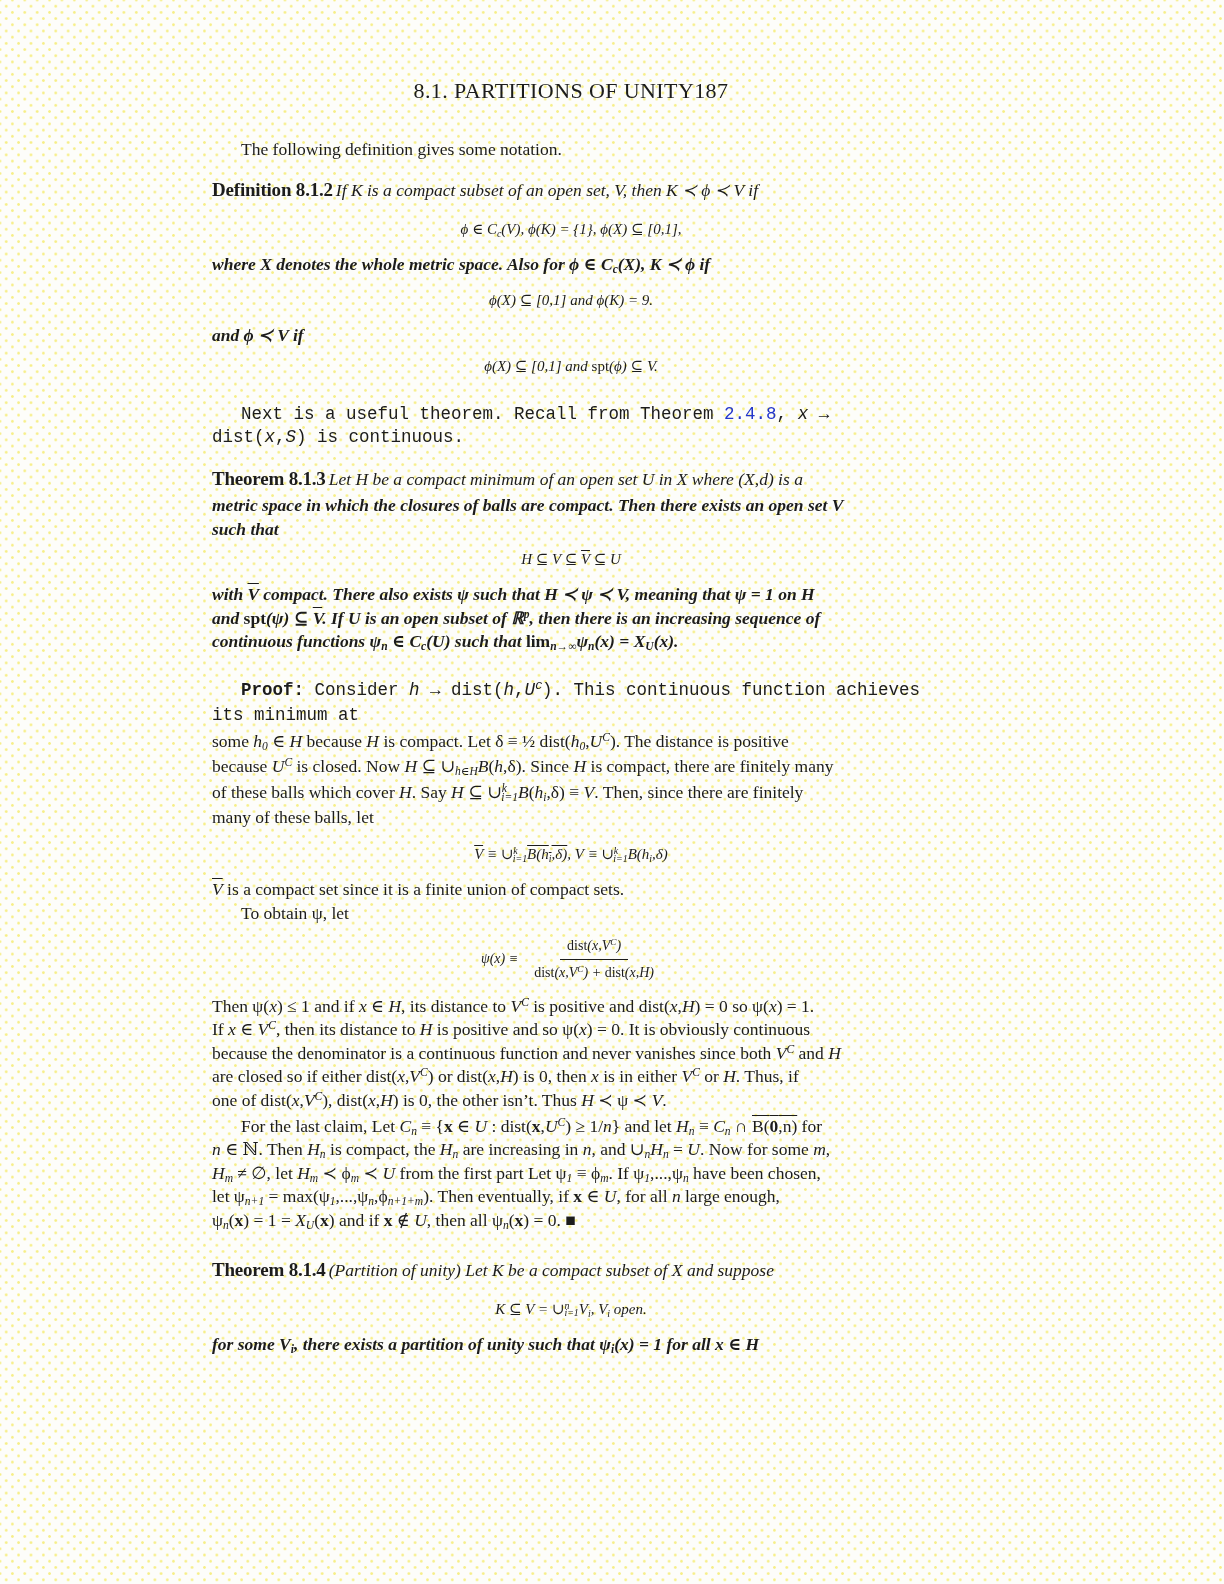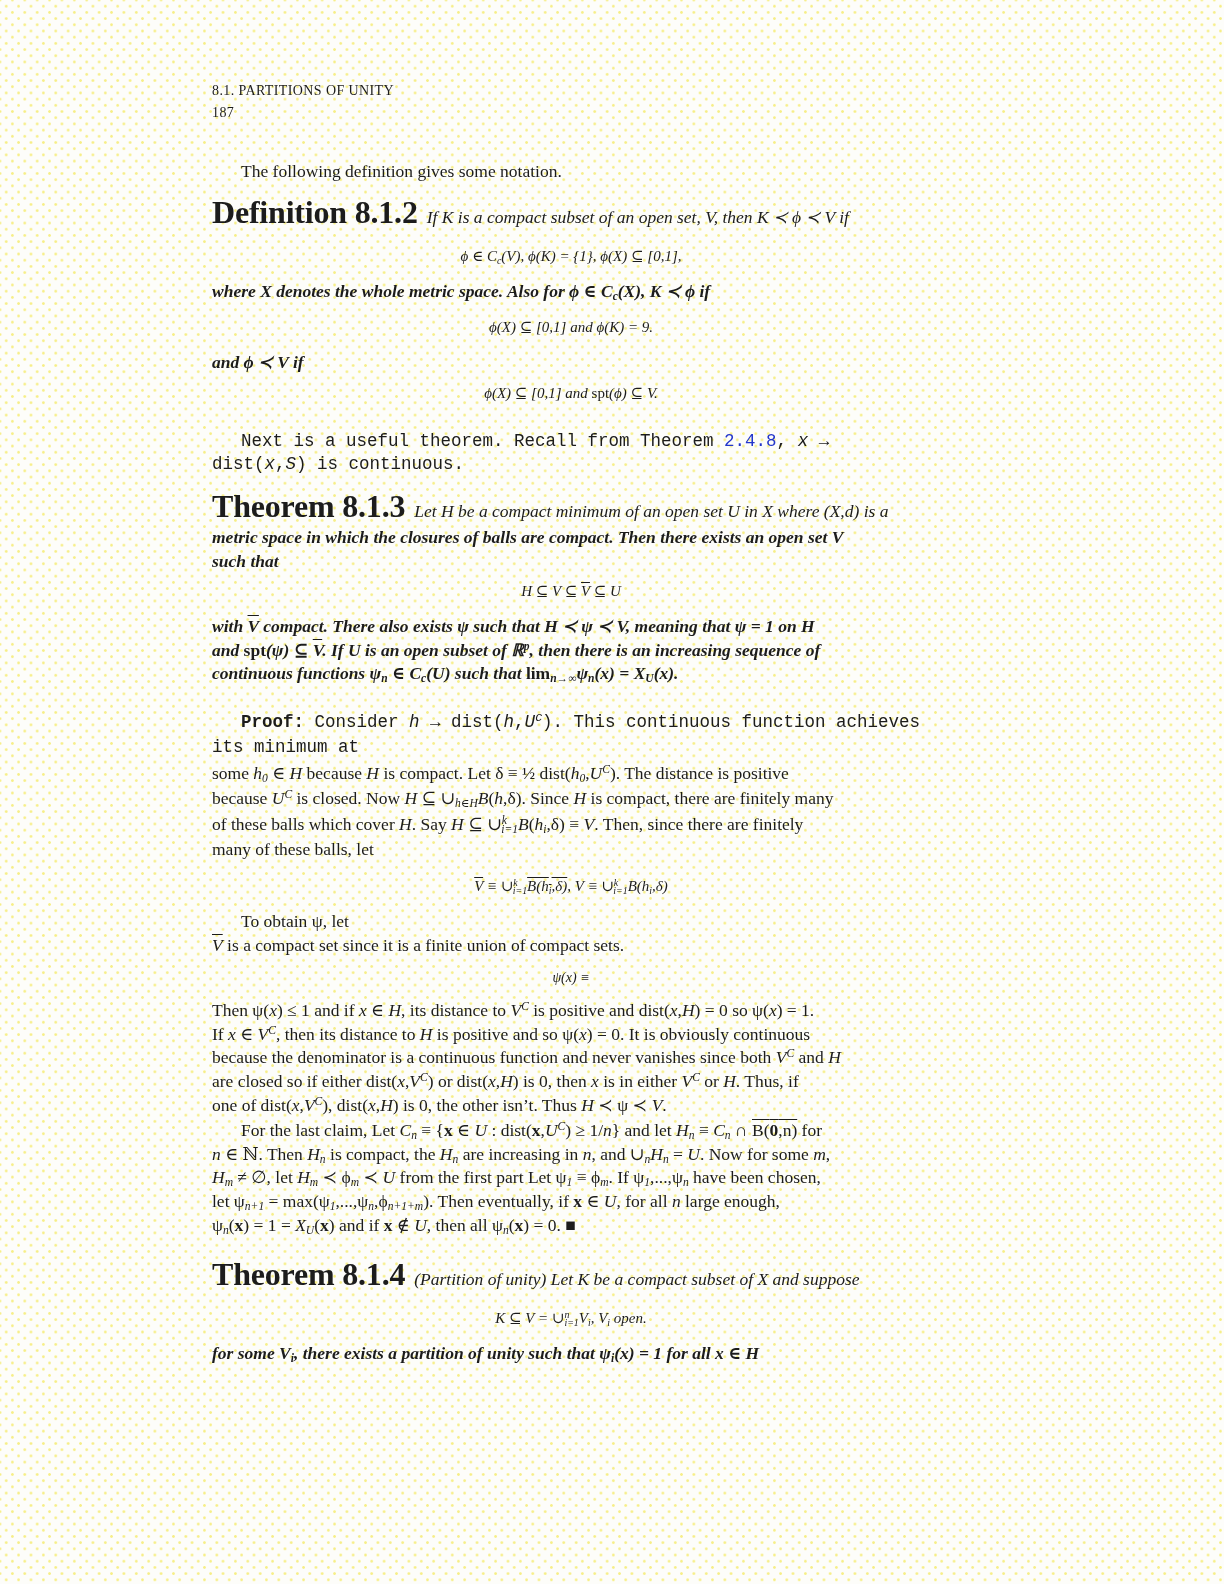--- a/index.html
+++ b/index.html
@@ -11,27 +11,27 @@
       radial-gradient(circle, rgba(246,238,130,.95) 1.05px, rgba(246,238,130,0) 1.6px),
       radial-gradient(circle, rgba(246,238,130,.95) 1.05px, rgba(246,238,130,0) 1.6px);
     background-size:12.4px 12.4px, 12.4px 12.4px;
     background-position:0 0, 6.2px 6.2px;
   }
   .col{
     position:absolute;left:212px;top:80px;width:718px;
     font-family:"Liberation Serif","DejaVu Serif",serif;
     font-size:17.5px;line-height:23.6px;color:#1c1c1c;
   }
-  .pagehead{display:flex;justify-content:center;font-size:14px;letter-spacing:.4px;line-height:22px;flex-direction:column;}
+  .pagehead{display:flex;justify-content:center;font-size:22px;letter-spacing:.4px;line-height:22px;}
   .body{margin:0;}
   .ln{min-height:23.6px;}
   .ind{text-indent:29px;}
   .ital{font-style:italic;font-weight:bold;}
   .headline{line-height:30px;margin-top:13px;}
-  .bhead{font-weight:bold;font-size:32px;letter-spacing:-.2px;margin-right:9px;}
+  .bhead{font-weight:bold;font-size:19px;letter-spacing:-.2px;margin-right:3px;}
   .itail{font-style:italic;}
   .eq{text-align:center;font-style:italic;font-size:15px;margin:11px 0;line-height:26px;}
   .eq.tight{margin-top:5px;}
   .eqf{display:flex;justify-content:center;align-items:center;font-style:italic;font-size:14px;margin:8px 0 10px;}
   .frac{display:inline-flex;flex-direction:column;align-items:center;margin-left:9px;line-height:24px;}
   .frac .num{padding:0 7px 1px;border-bottom:1.3px solid #1c1c1c;}
   .frac .den{padding:1px 7px 0;}
   .lh25{line-height:25.4px;}
   .lh25 .ln{min-height:25.4px;}
   sup,sub{font-size:66%;font-style:italic;line-height:0;}
@@ -87,25 +87,29 @@
       </div>
 
     <div class="body ind mt16 lh25"><b>Proof:</b> Consider <i>h</i> → dist(<i>h</i>,<i>U</i><sup>C</sup>). This continuous function achieves its minimum at</div>
     <div class="body lh25">
         <div class="ln">some <i>h</i><sub>0</sub> ∈ <i>H</i> because <i>H</i> is compact.  Let δ ≡ ½ dist(<i>h</i><sub>0</sub>,<i>U</i><sup>C</sup>).  The distance is positive</div>
         <div class="ln">because <i>U</i><sup>C</sup> is closed. Now <i>H</i> ⊆ ∪<sub>h∈H</sub><i>B</i>(<i>h</i>,δ). Since <i>H</i> is compact, there are finitely many</div>
         <div class="ln">of these balls which cover <i>H</i>.  Say <i>H</i> ⊆ ∪<sup>k</sup><sub>i=1</sub><i>B</i>(<i>h</i><sub>i</sub>,δ) ≡ <i>V</i>. Then, since there are finitely</div>
         <div class="ln">many of these balls, let</div>
       </div>
     <div class="eq"><span class="ov">V</span> ≡ ∪<sup>k</sup><sub>i=1</sub><span class="ov">B(h<sub>i</sub>,δ)</span>, V ≡ ∪<sup>k</sup><sub>i=1</sub>B(h<sub>i</sub>,δ)</div>
+    <div class="body"><span class="ov"><i>V</i></span> is a compact set since it is a finite union of compact sets.</div>
     <div class="body ind">To obtain ψ, let</div>
-    <div class="body"><span class="ov"><i>V</i></span> is a compact set since it is a finite union of compact sets.</div>
 
     <div class="eqf">
       <span>ψ(x) ≡</span>
+      <span class="frac">
+        <span class="num"><span class="up">dist</span>(x,V<sup>C</sup>)</span>
+        <span class="den"><span class="up">dist</span>(x,V<sup>C</sup>) + <span class="up">dist</span>(x,H)</span>
+      </span>
     </div>
 
     <div class="body">
         <div class="ln">Then ψ(<i>x</i>) ≤ 1 and if <i>x</i> ∈ <i>H</i>, its distance to <i>V</i><sup>C</sup> is positive and dist(<i>x</i>,<i>H</i>) = 0 so ψ(<i>x</i>) = 1.</div>
         <div class="ln">If <i>x</i> ∈ <i>V</i><sup>C</sup>, then its distance to <i>H</i> is positive and so ψ(<i>x</i>) = 0.  It is obviously continuous</div>
         <div class="ln">because the denominator is a continuous function and never vanishes since both <i>V</i><sup>C</sup> and <i>H</i></div>
         <div class="ln">are closed so if either dist(<i>x</i>,<i>V</i><sup>C</sup>) or dist(<i>x</i>,<i>H</i>) is 0, then <i>x</i> is in either <i>V</i><sup>C</sup> or <i>H</i>.  Thus, if</div>
         <div class="ln">one of dist(<i>x</i>,<i>V</i><sup>C</sup>), dist(<i>x</i>,<i>H</i>) is 0, the other isn’t. Thus <i>H</i> ≺ ψ ≺ <i>V</i>.</div>
       </div>
     <div class="body ind mt2">For the last claim, Let <i>C</i><sub>n</sub> ≡ {<b>x</b> ∈ <i>U</i> : dist(<b>x</b>,<i>U</i><sup>C</sup>) ≥ 1/<i>n</i>} and let <i>H</i><sub>n</sub> ≡ <i>C</i><sub>n</sub> ∩ <span class="ov">B(<b>0</b>,n)</span> for</div>

